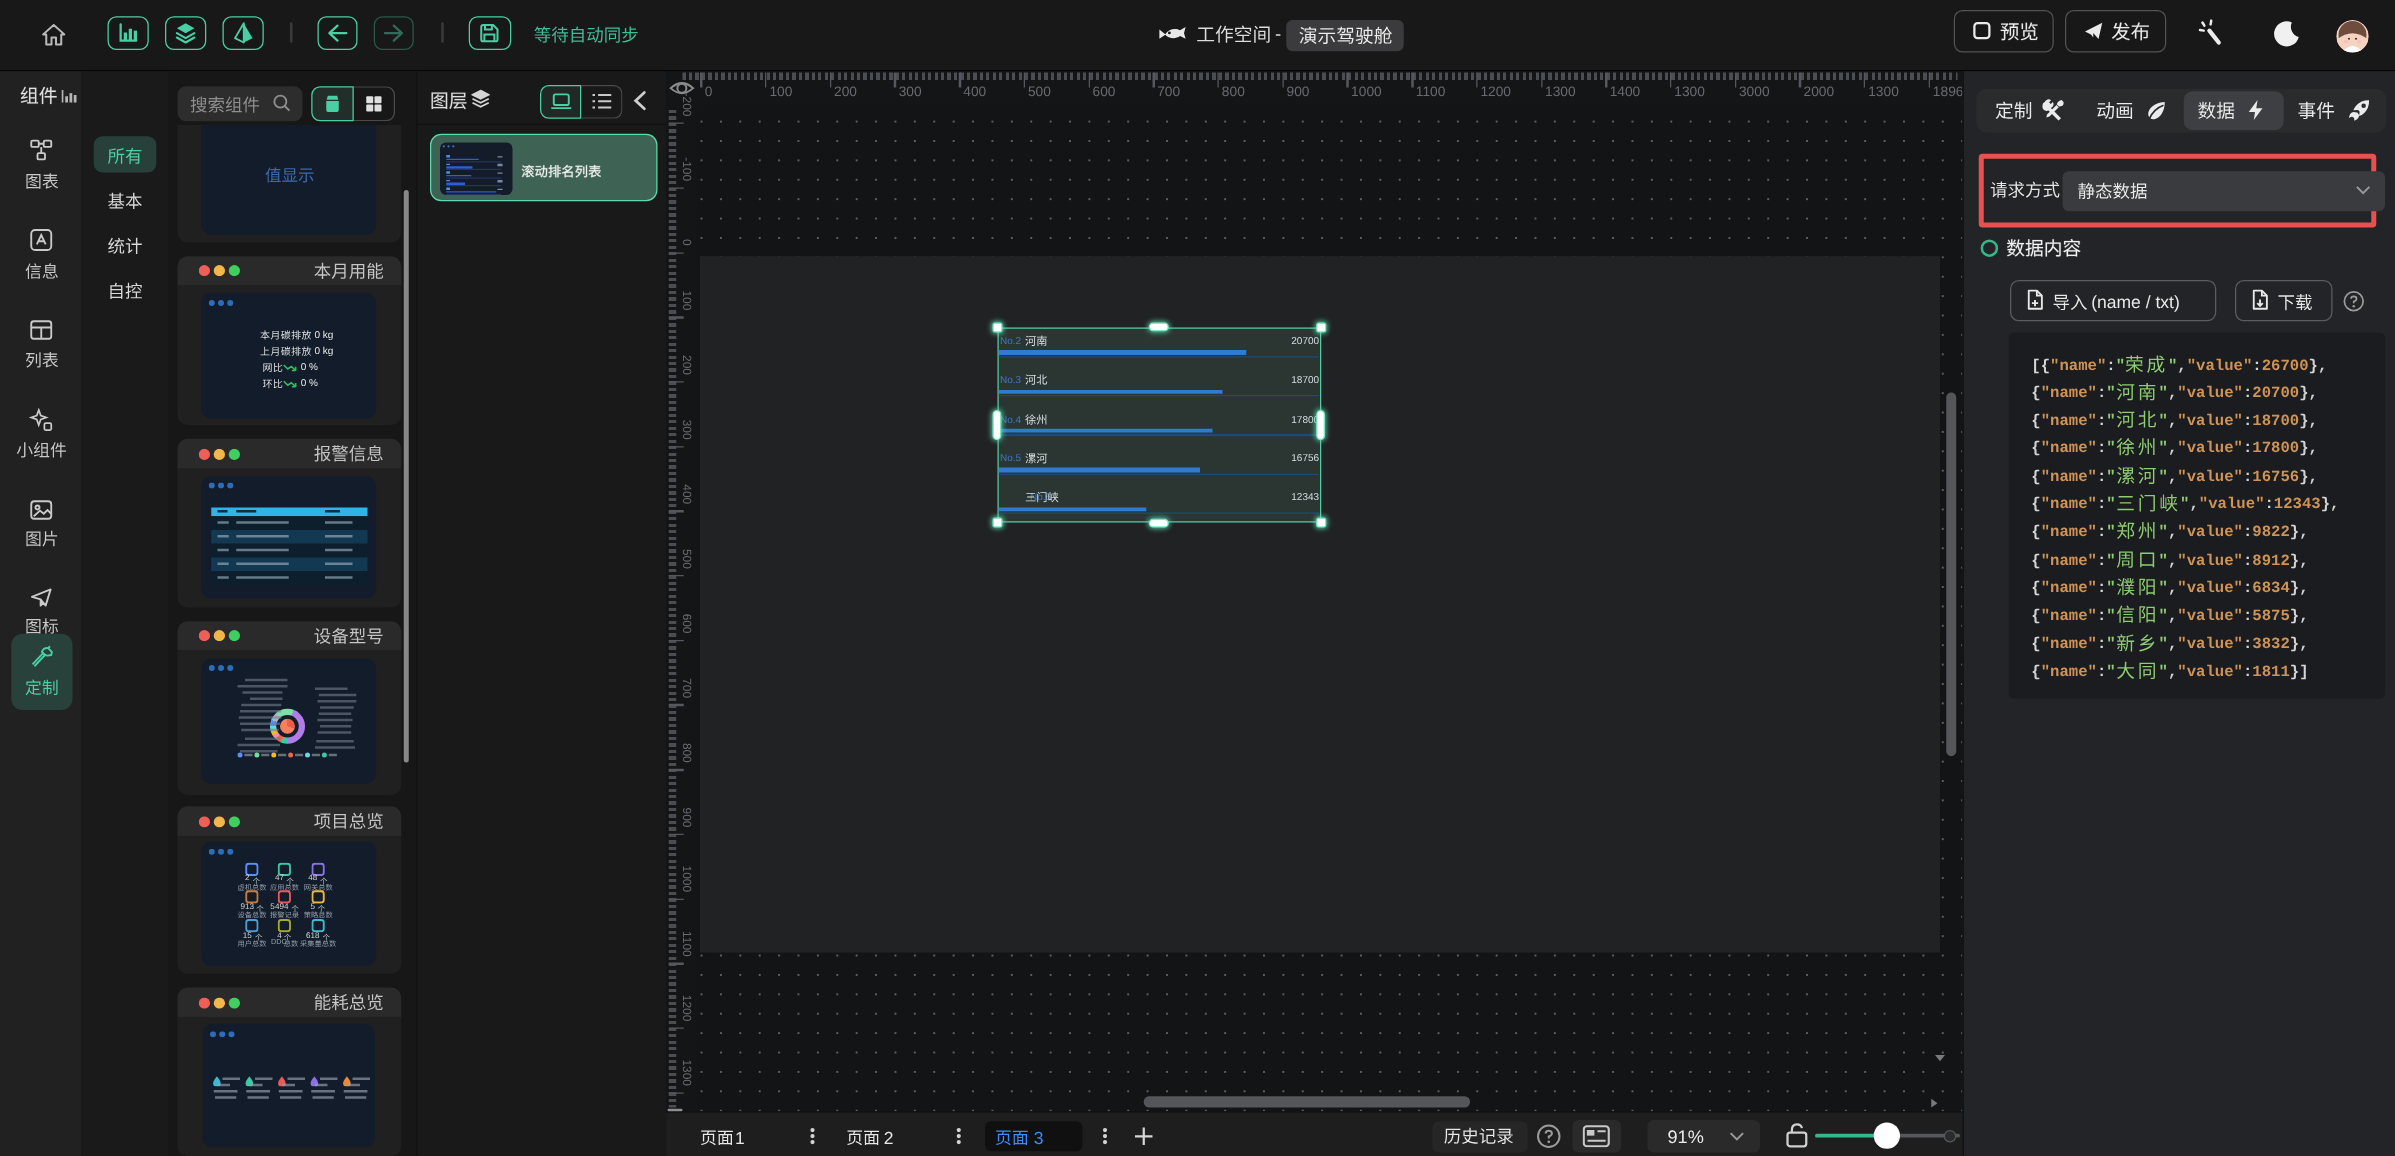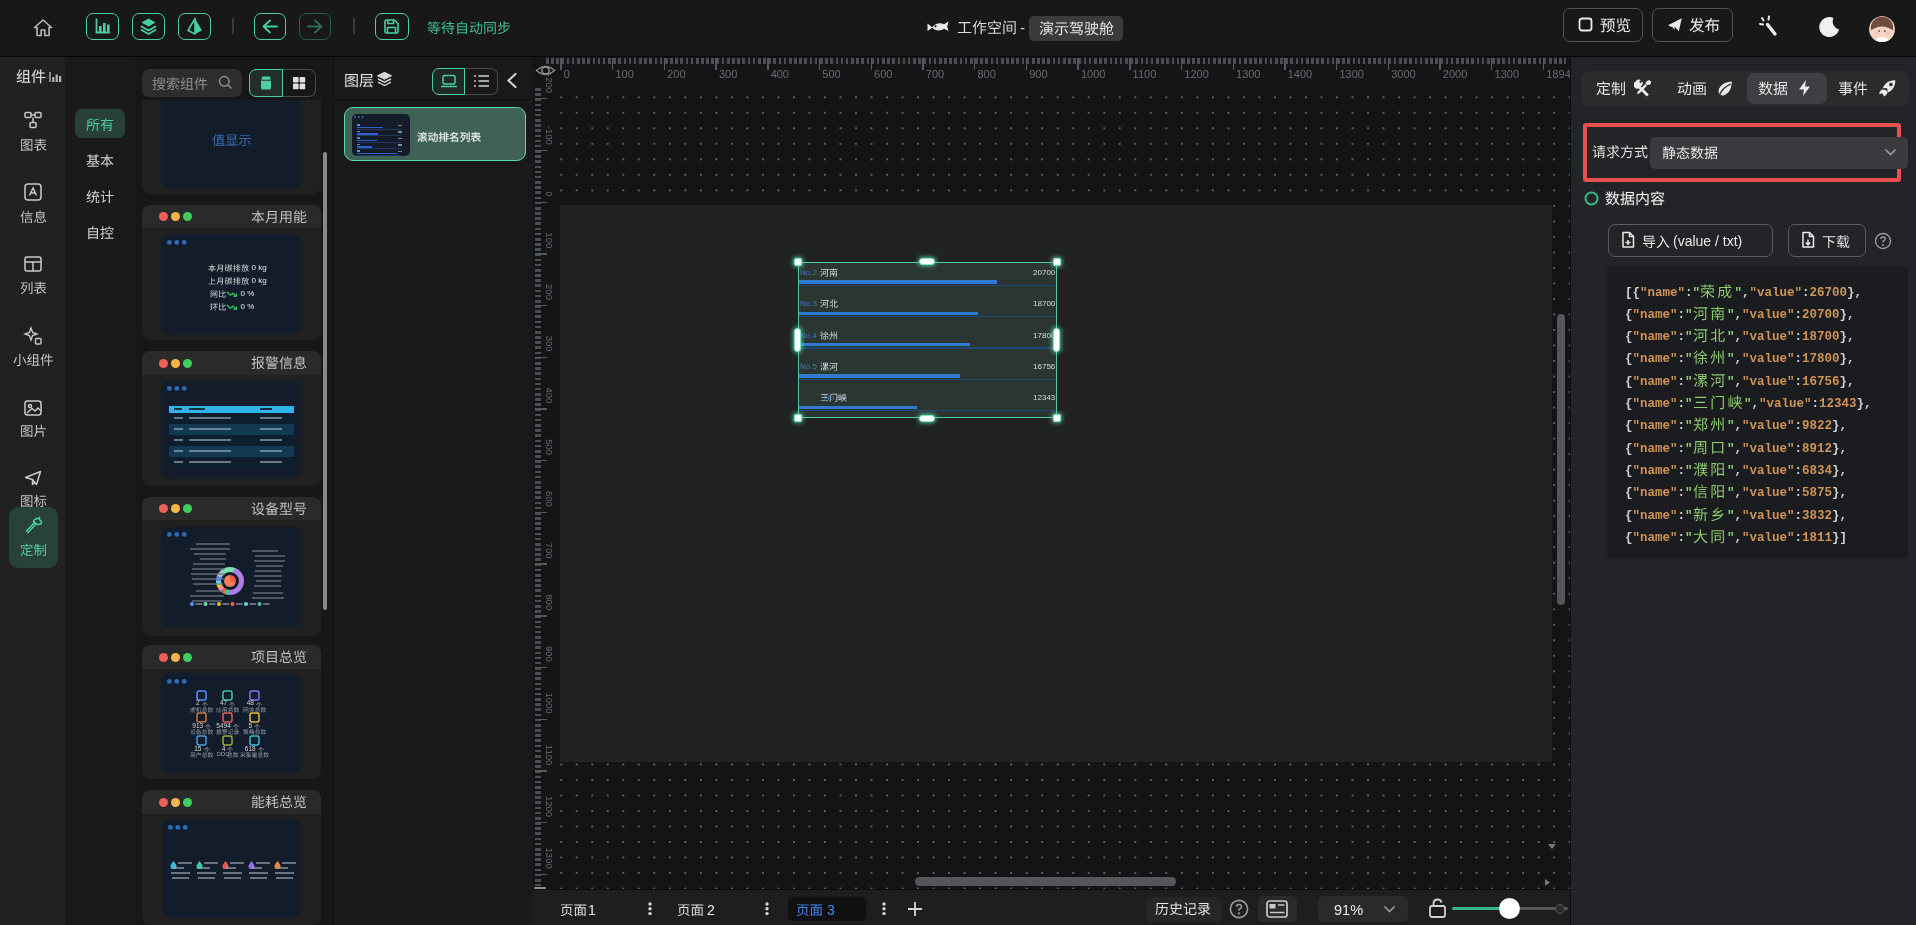--- a/index.html
+++ b/index.html
@@ -793,21 +793,21 @@
 <div style="position:absolute;left:1287.74px;top:69px;font:normal 11px/11px 'Liberation Sans', sans-serif;color:#686b70;white-space:pre;">1400</div>
 <div style="position:absolute;left:1335.9499999999998px;top:57.5px;width:1.4px;height:12px;background:#55585e;"></div>
 <div style="position:absolute;left:1339.4499999999998px;top:69px;font:normal 11px/11px 'Liberation Sans', sans-serif;color:#686b70;white-space:pre;">1300</div>
 <div style="position:absolute;left:1387.6599999999999px;top:57.5px;width:1.4px;height:12px;background:#55585e;"></div>
 <div style="position:absolute;left:1391.1599999999999px;top:69px;font:normal 11px/11px 'Liberation Sans', sans-serif;color:#686b70;white-space:pre;">3000</div>
 <div style="position:absolute;left:1439.37px;top:57.5px;width:1.4px;height:12px;background:#55585e;"></div>
 <div style="position:absolute;left:1442.87px;top:69px;font:normal 11px/11px 'Liberation Sans', sans-serif;color:#686b70;white-space:pre;">2000</div>
 <div style="position:absolute;left:1491.08px;top:57.5px;width:1.4px;height:12px;background:#55585e;"></div>
 <div style="position:absolute;left:1494.58px;top:69px;font:normal 11px/11px 'Liberation Sans', sans-serif;color:#686b70;white-space:pre;">1300</div>
 <div style="position:absolute;left:1542.79px;top:57.5px;width:1.4px;height:12px;background:#55585e;"></div>
-<div style="position:absolute;left:1546.29px;top:69px;font:normal 11px/11px 'Liberation Sans', sans-serif;color:#686b70;white-space:pre;">1894</div>
+<div style="position:absolute;left:1546.29px;top:69px;font:normal 11px/11px 'Liberation Sans', sans-serif;color:#686b70;white-space:pre;">1896</div>
 <div style="position:absolute;left:535px;top:88px;width:6px;height:798px;background-image:repeating-linear-gradient(to bottom, #4a4d52 0, #4a4d52 2.6px, transparent 2.6px, transparent 5.17px);"></div>
 <div style="position:absolute;left:535px;top:98.08px;width:12px;height:1.4px;background:#55585e;"></div>
 <div style="position:absolute;left:535px;top:149.79px;width:12px;height:1.4px;background:#55585e;"></div>
 <div style="position:absolute;left:535px;top:201.5px;width:12px;height:1.4px;background:#55585e;"></div>
 <div style="position:absolute;left:535px;top:253.21px;width:12px;height:1.4px;background:#55585e;"></div>
 <div style="position:absolute;left:535px;top:304.92px;width:12px;height:1.4px;background:#55585e;"></div>
 <div style="position:absolute;left:535px;top:356.63px;width:12px;height:1.4px;background:#55585e;"></div>
 <div style="position:absolute;left:535px;top:408.34000000000003px;width:12px;height:1.4px;background:#55585e;"></div>
 <div style="position:absolute;left:535px;top:460.05px;width:12px;height:1.4px;background:#55585e;"></div>
 <div style="position:absolute;left:535px;top:511.76px;width:12px;height:1.4px;background:#55585e;"></div>
@@ -1070,21 +1070,21 @@
     <path d="M3 1.5 H9.5 L13.5 5.5 V16 H3 Z" fill="none" stroke="#e8e8e8" stroke-width="1.5" stroke-linejoin="round"></path>
     <path d="M9.5 1.5 V5.5 H13.5" fill="none" stroke="#e8e8e8" stroke-width="1.5"></path>
     <path d="M8 9 V14 M5.5 11.5 H10.5" stroke="#e8e8e8" stroke-width="1.5"></path>
   </svg>
 <svg style="position:absolute;left:1642.0px;top:246.5px;overflow:visible" width="1" height="1">
     <g fill="#e8e8e8" transform="translate(0,0.0) scale(0.01400,-0.01400)">
       <use href="#g103" x="0"></use>
       <use href="#g104" x="1000"></use>
     </g>
   </svg>
-<div style="position:absolute;left:1673px;top:233.5px;font:normal 14px/14px 'Liberation Sans', sans-serif;color:#e8e8e8;white-space:pre;">(value / txt)</div>
+<div style="position:absolute;left:1673px;top:233.5px;font:normal 14px/14px 'Liberation Sans', sans-serif;color:#e8e8e8;white-space:pre;">(name / txt)</div>
 <div style="position:absolute;left:1788px;top:224px;width:78px;height:33px;border:1px solid #5c5c5c;border-radius:7px;"></div>
 <svg style="position:absolute;left:1800px;top:231px;" width="16" height="18" viewBox="0 0 16 18">
     <path d="M3 1.5 H9.5 L13.5 5.5 V16 H3 Z" fill="none" stroke="#e8e8e8" stroke-width="1.5" stroke-linejoin="round"></path>
     <path d="M9.5 1.5 V5.5 H13.5" fill="none" stroke="#e8e8e8" stroke-width="1.5"></path>
     <path d="M8 8.5 V13.5 M5.8 11.5 L8 13.8 L10.2 11.5" stroke="#e8e8e8" stroke-width="1.5" fill="none"></path>
   </svg>
 <svg style="position:absolute;left:1822.0px;top:246.5px;overflow:visible" width="1" height="1">
     <g fill="#e8e8e8" transform="translate(0,0.0) scale(0.01400,-0.01400)">
       <use href="#g105" x="0"></use>
       <use href="#g106" x="1000"></use>

